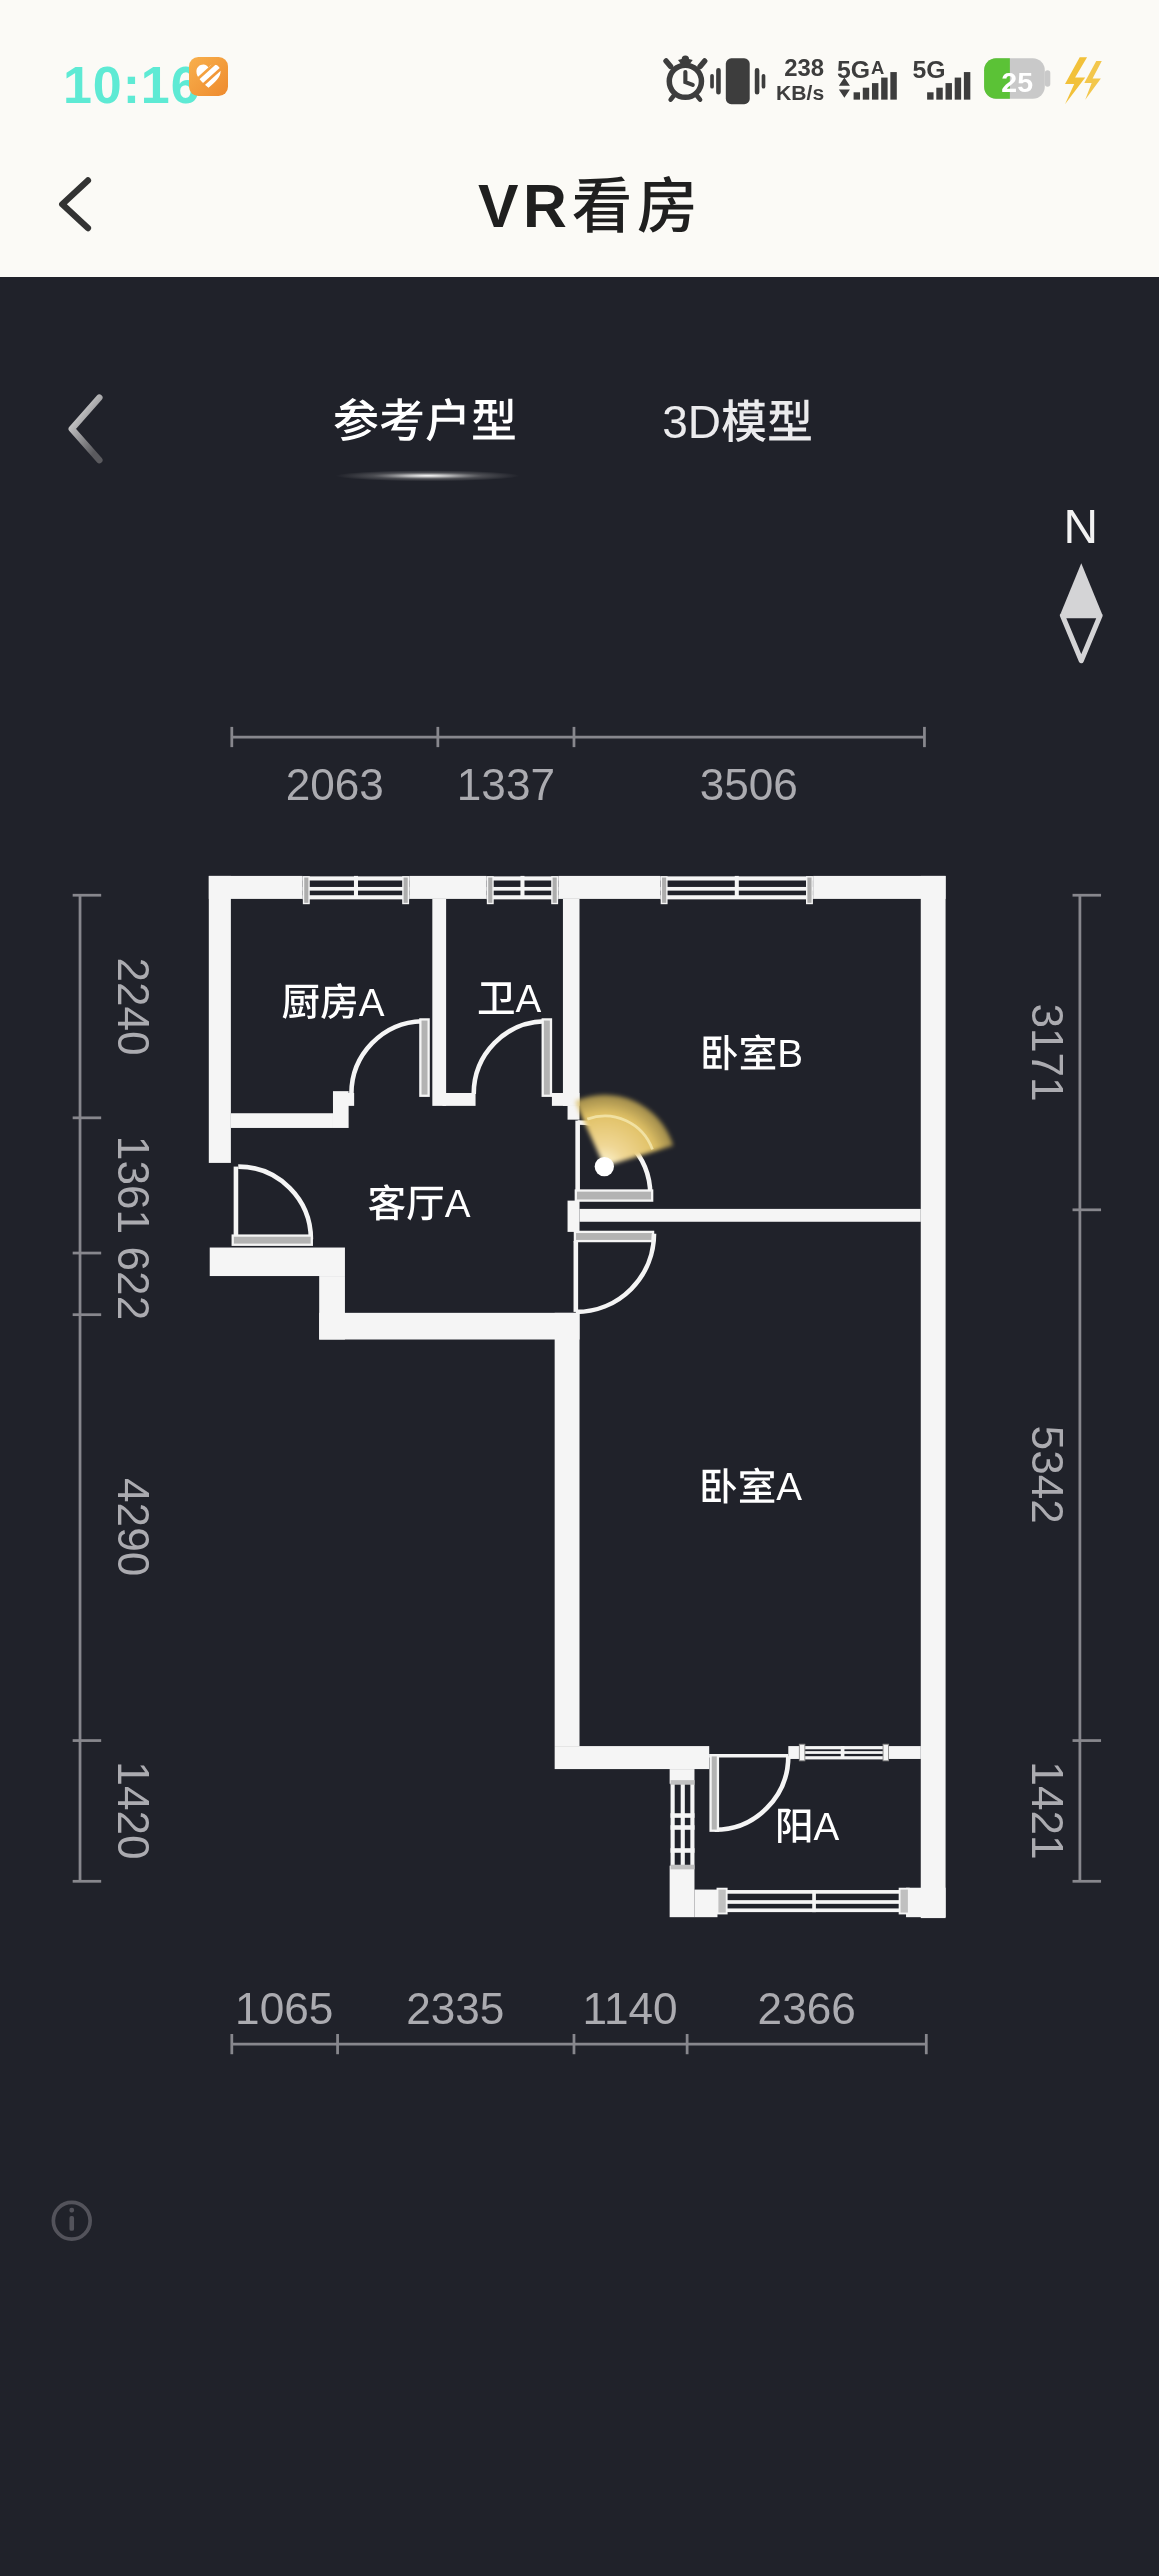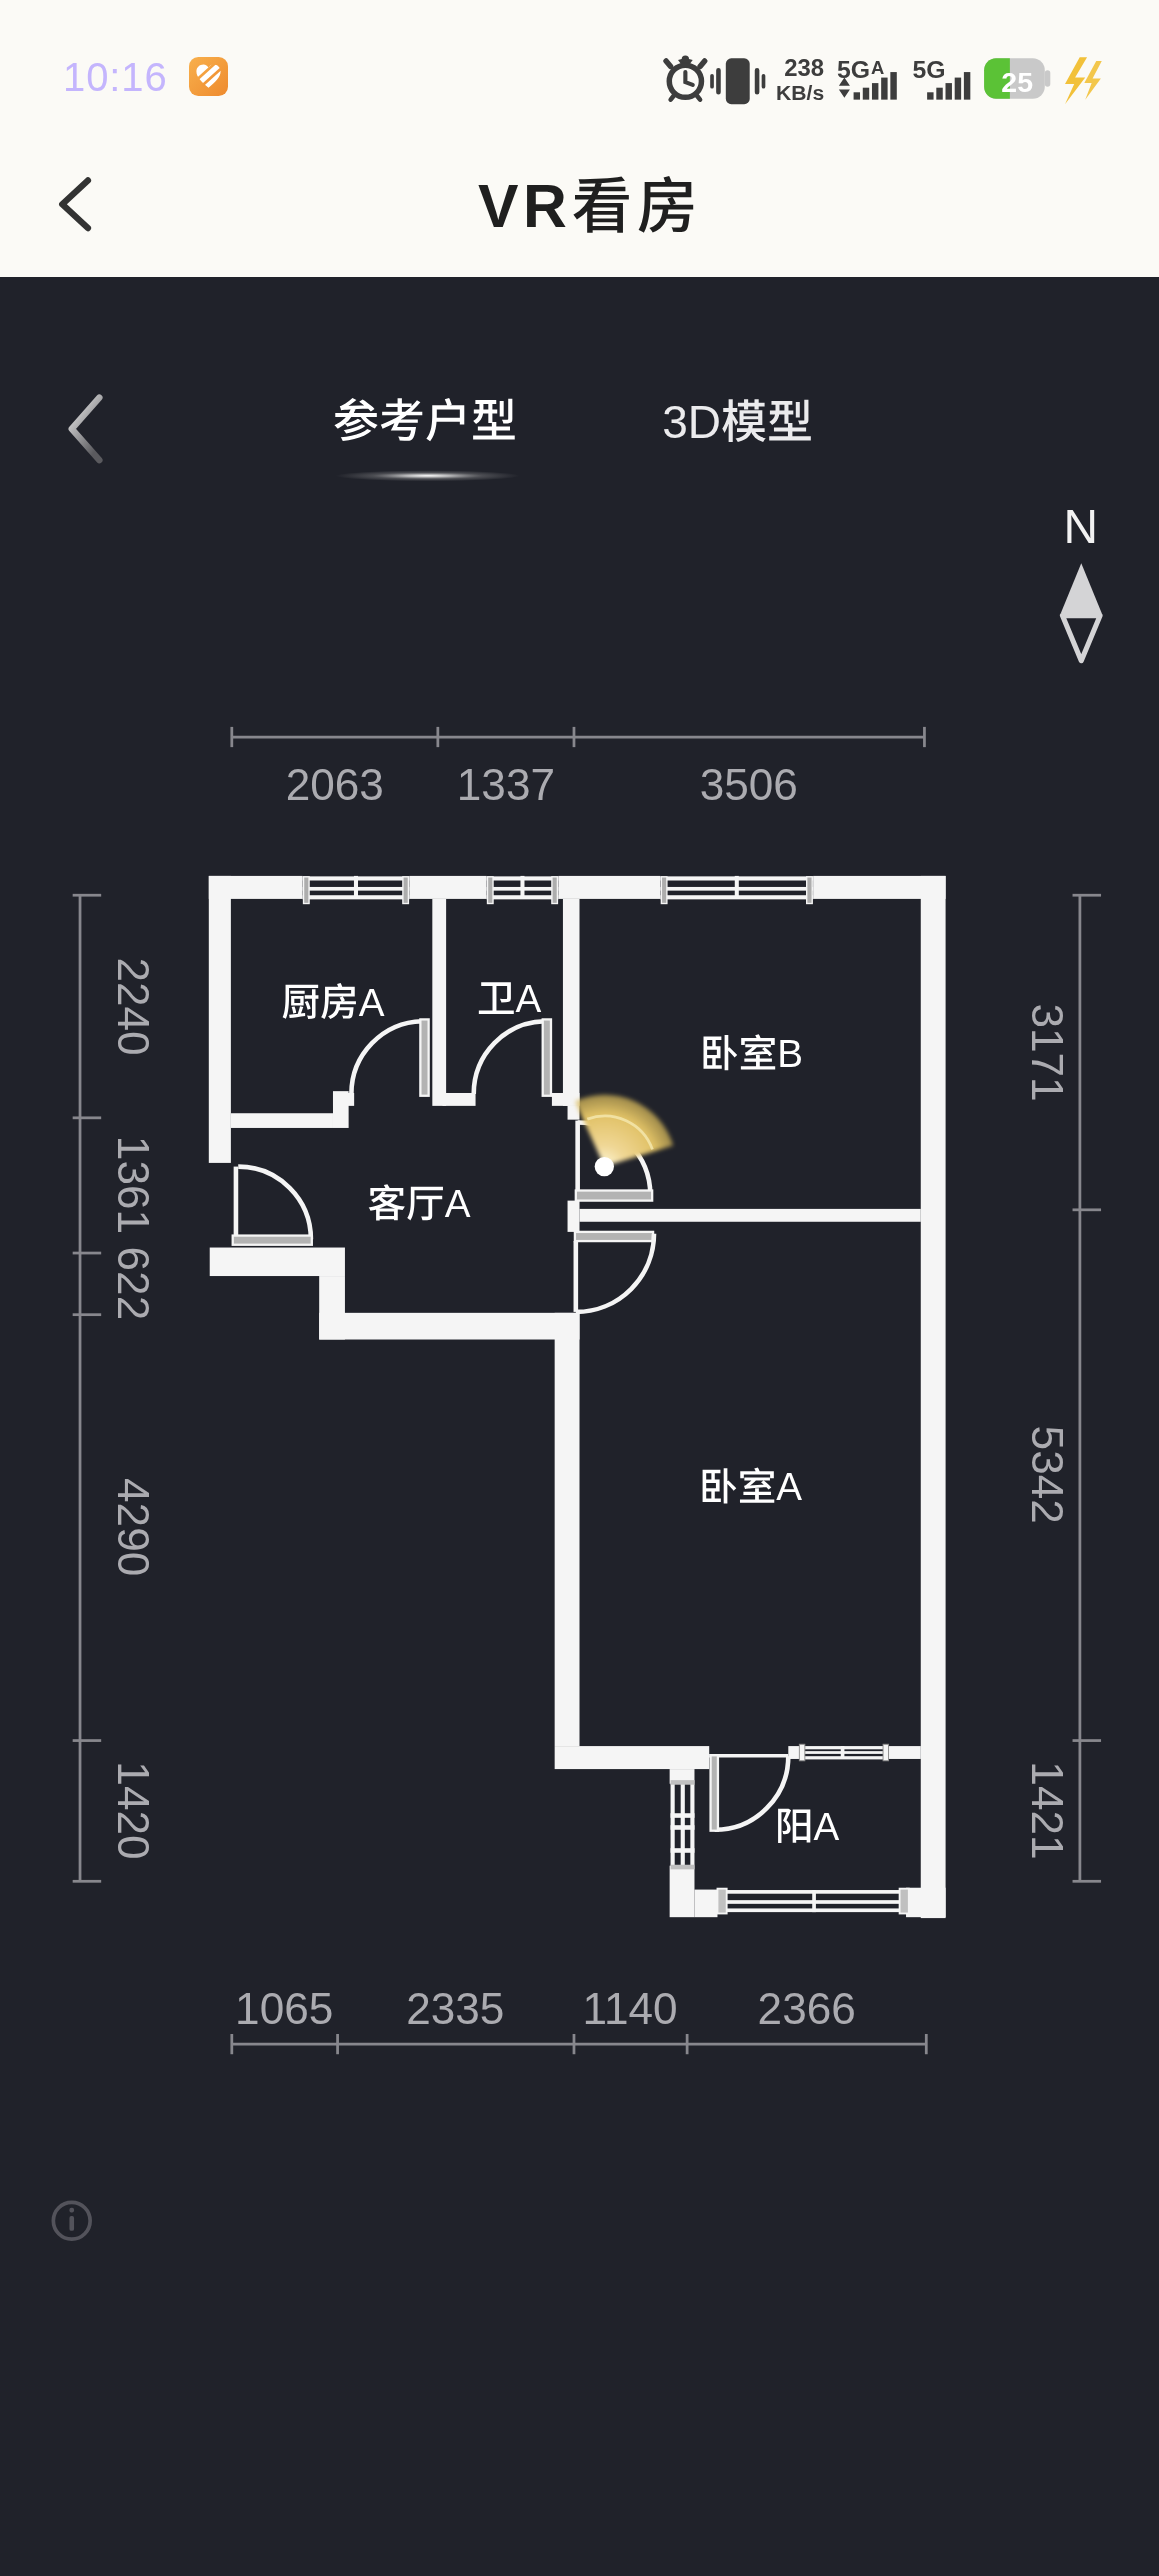--- a/index.html
+++ b/index.html
@@ -1,20 +1,20 @@
 <!DOCTYPE html>
 <html style="font-size:14.7px"><head><meta charset="utf-8"><style>
 html,body{margin:0;padding:0;width:1159px;height:2576px;background:#20222a;font-family:"Liberation Sans",sans-serif;overflow:hidden}
 #page{position:relative;width:1159px;height:2576px}
 </style></head><body>
 <div id="page">
 
 <div style="position:absolute;left:0;top:0;width:1159px;height:277px;background:#fbfaf6"></div>
 
-<div style="position:absolute;left:63px;top:55px;font-size:40px;font-weight:400;color:#c4b5fd;letter-spacing:0.9px">10:16</div>
+<div style="position:absolute;left:63px;top:55px;font-size:52px;font-weight:700;color:#5eead4;letter-spacing:0.9px">10:16</div>
 
 <svg style="position:absolute;left:189px;top:57px" width="39" height="39" viewBox="0 0 42 42">
 <defs>
         <linearGradient id="appg" x1="0" y1="0" x2="1" y2="1">
           <stop offset="0" stop-color="#f8b04c"></stop>
           <stop offset="1" stop-color="#ee8a2e"></stop>
         </linearGradient>
       </defs>
 <rect width="42" height="42" rx="10" fill="url(#appg)"></rect>
 <path d="M21 33 C14 27 8 22 8 15.5 C8 11 11.5 8 15.5 8 C18 8 20 9.5 21 11.5 C22 9.5 24 8 26.5 8 C30.5 8 34 11 34 15.5 C34 22 28 27 21 33 Z" fill="#fff"></path>

